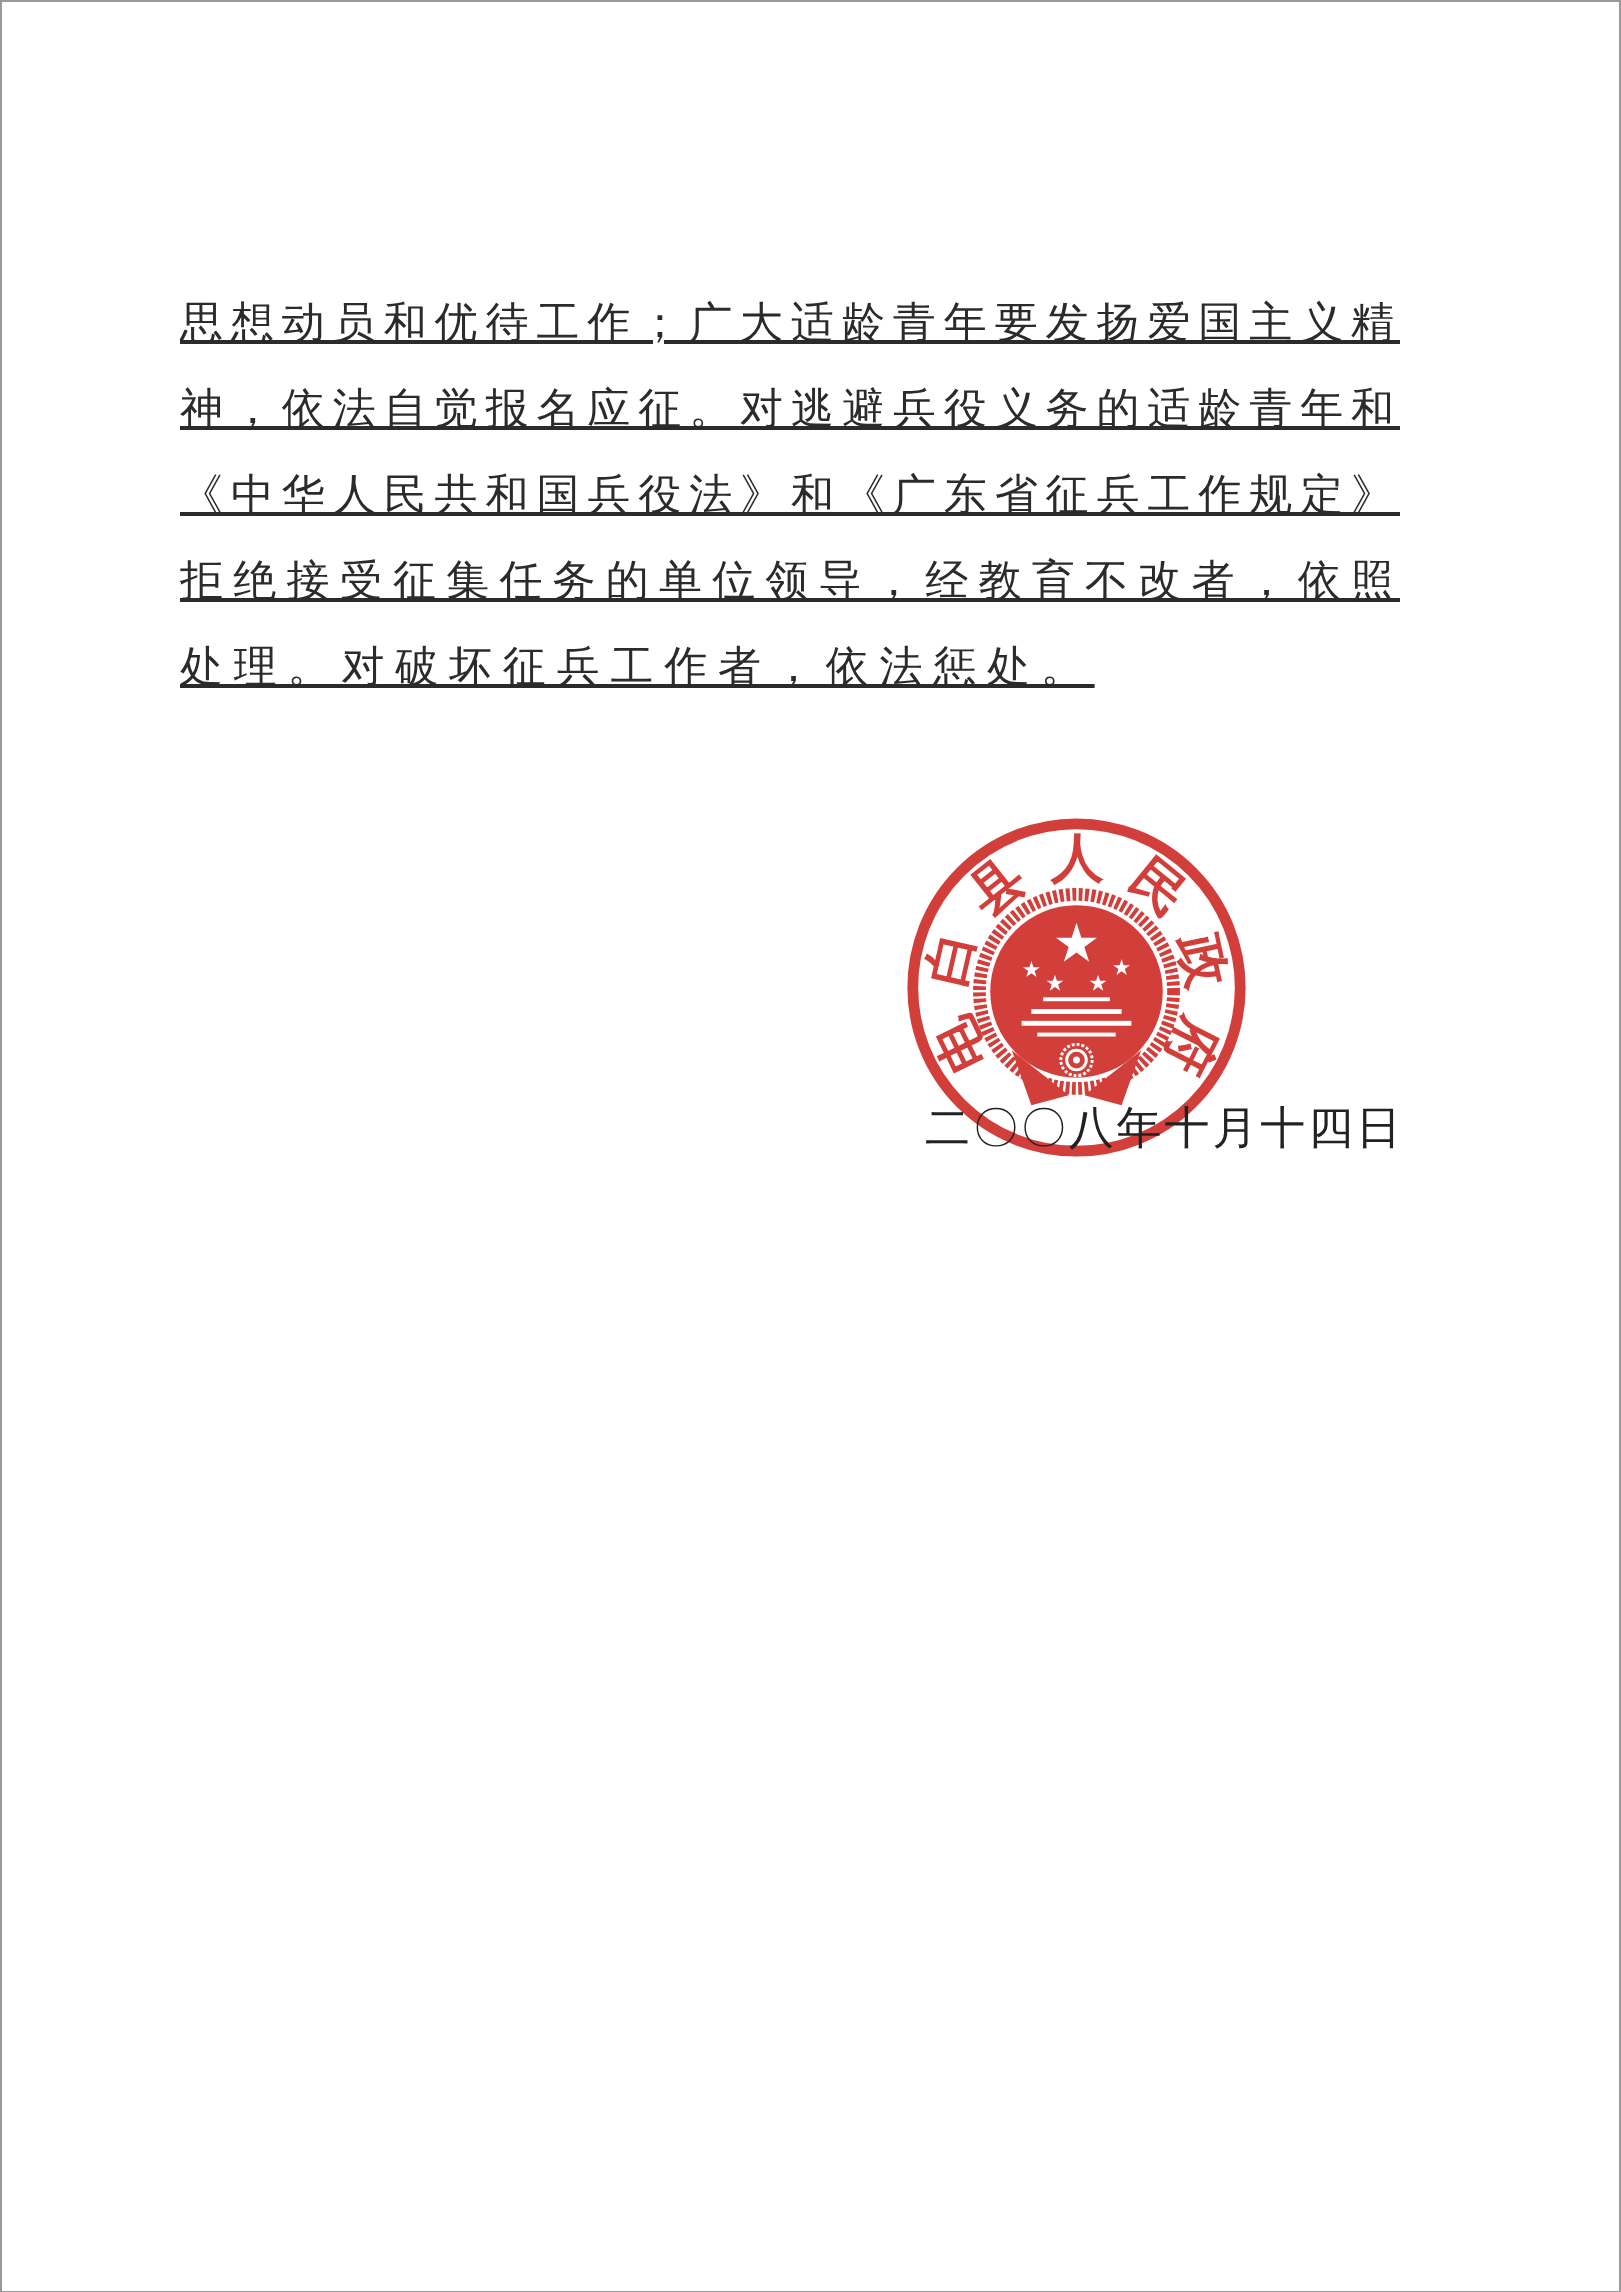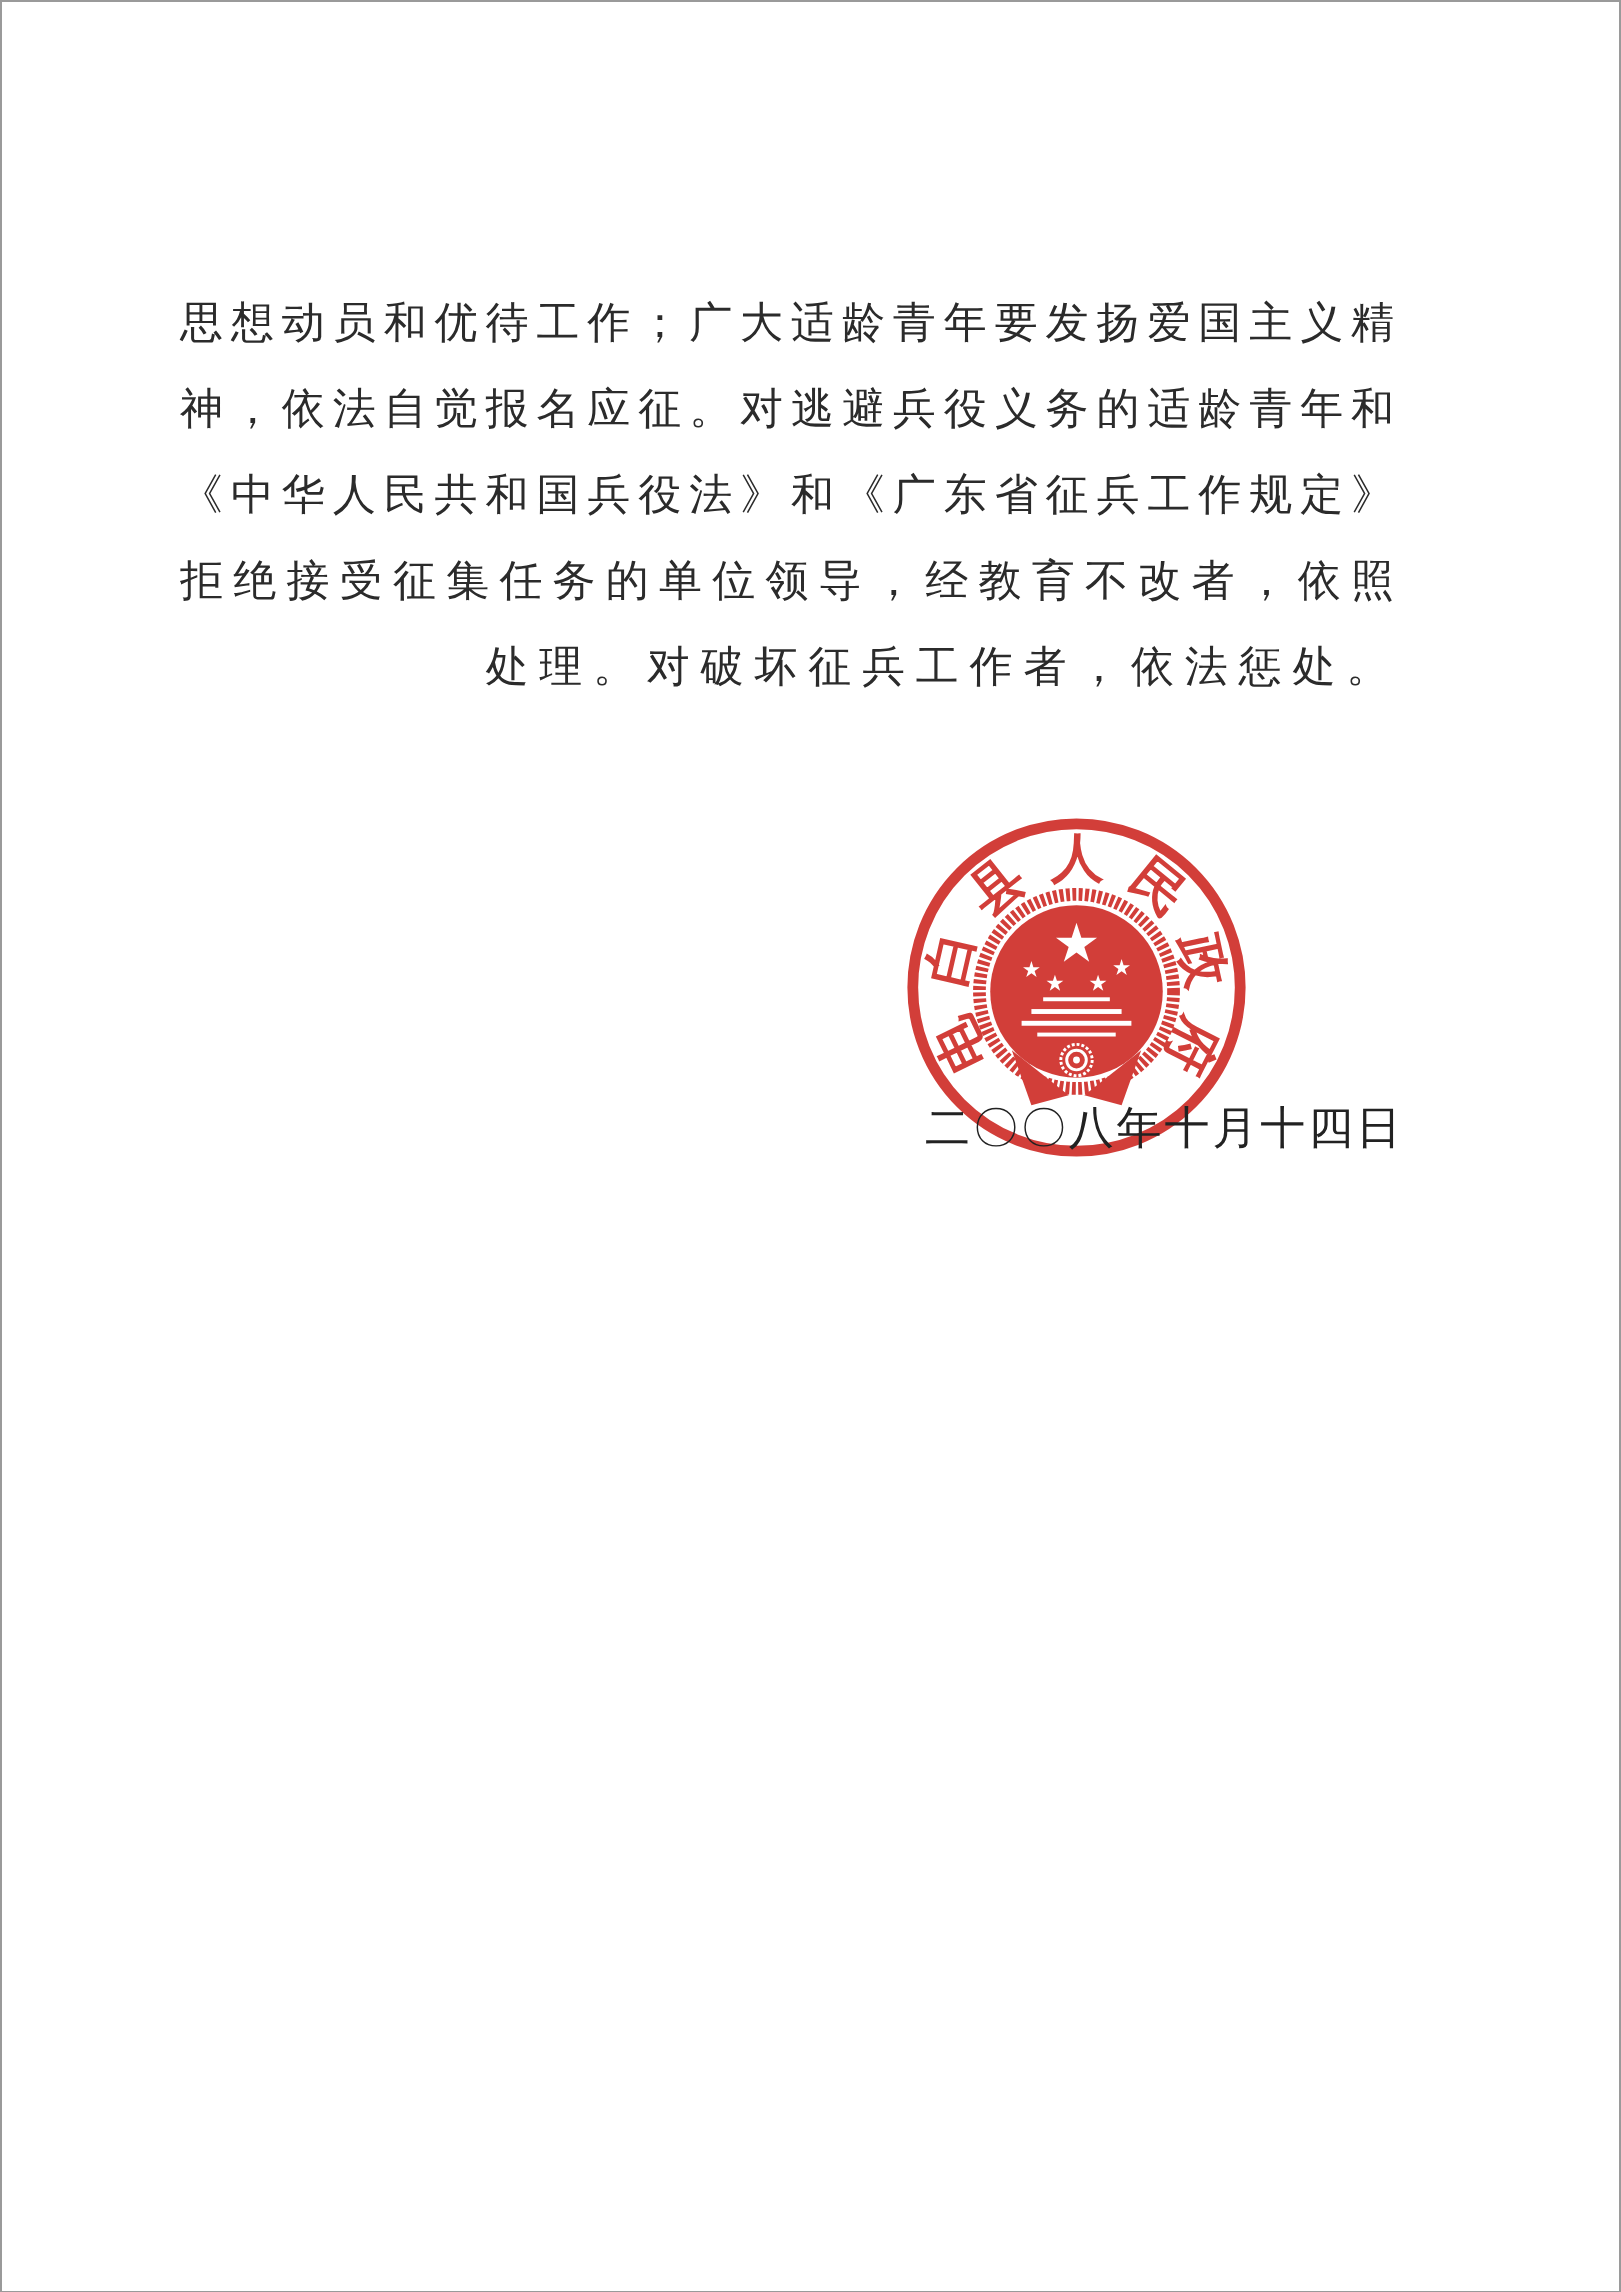--- a/index.html
+++ b/index.html
@@ -17,28 +17,28 @@
   
   .body-text {
     position: absolute;
     left: 178px;
     top: 278px;
     width: 1220px;
     font-size: 43px;
     line-height: 86px;
     color: #2b2b2b;
   }
-  .line { height: 86px; white-space: nowrap; }
+  .line { height: 86px; white-space: nowrap; text-decoration: underline; }
   .line.just {
     white-space: normal;
     text-align: justify;
     text-align-last: justify;
     letter-spacing: 5.9px;
   }
-  .line.plain { letter-spacing: 10.8px; text-align: right; }
+  .line.plain { letter-spacing: 10.8px; }
 
   
   .seal {
     position: absolute;
     left: 900px;
     top: 811px;
     width: 349px;
     height: 349px;
     z-index: 2;
     opacity: 0.93;

